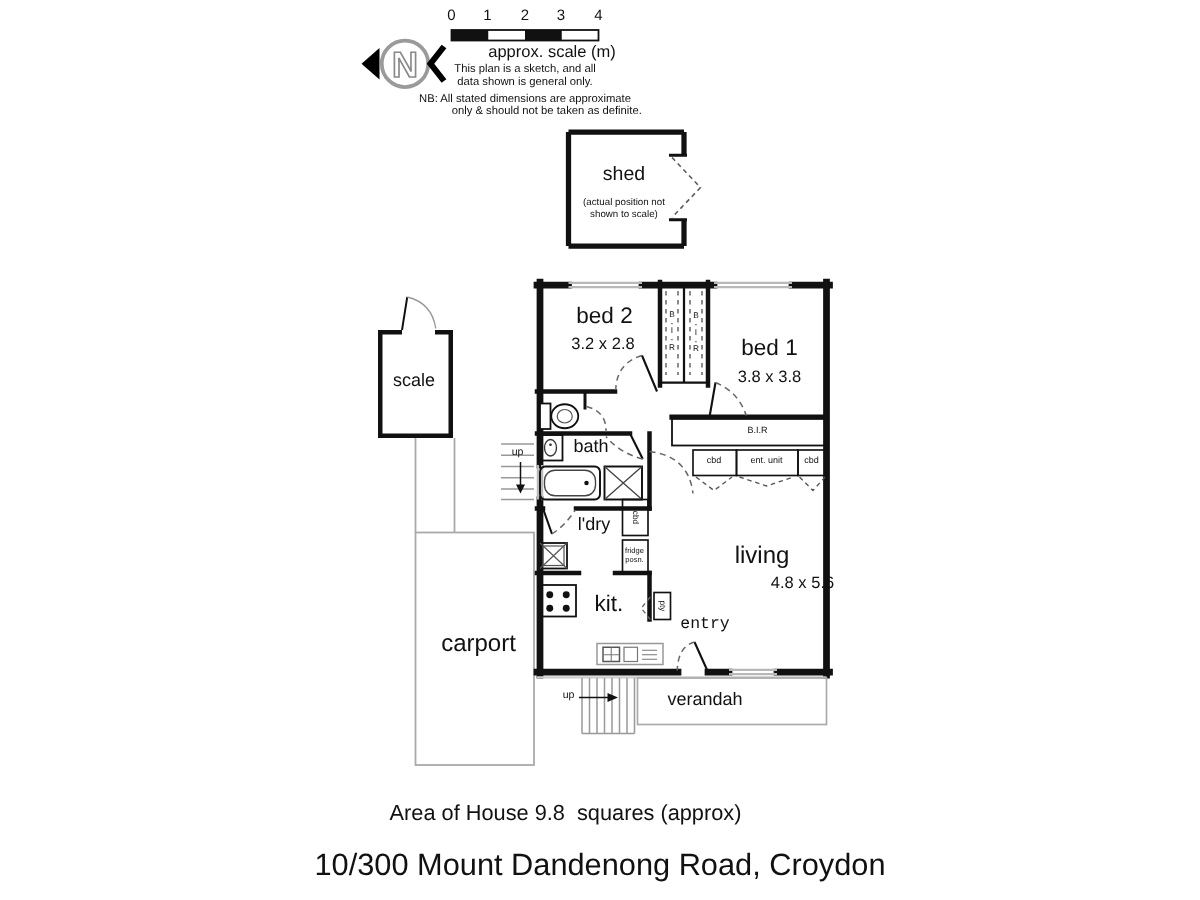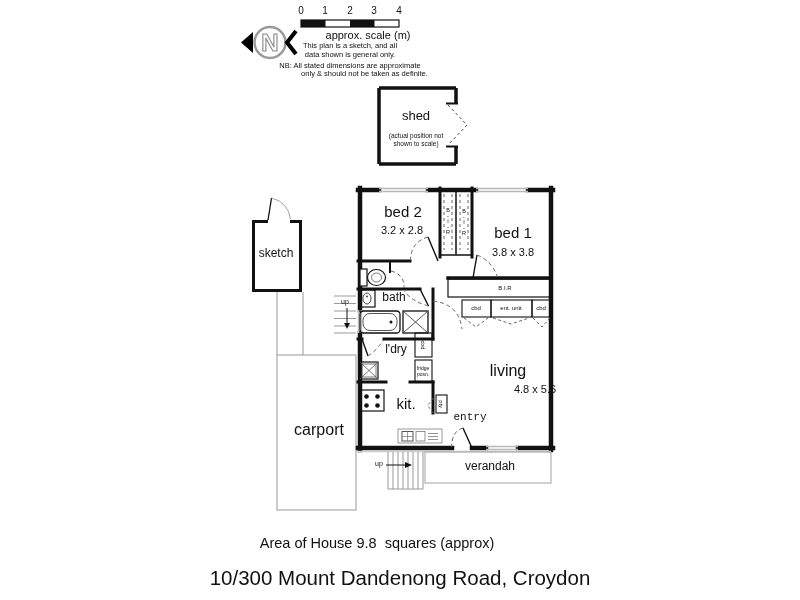--- a/index.html
+++ b/index.html
@@ -168,34 +168,34 @@
 <div class="lbl" style="left:350px;top:35px;font-size:11px;padding-left:36px;">approx. scale (m)</div>
 <div class="lbl" style="left:350px;top:46px;font-size:7.5px;">This plan is a sketch, and all</div>
 <div class="lbl" style="left:350px;top:55px;font-size:7.5px;">data shown is general only.</div>
 <div class="lbl" style="left:350px;top:66px;font-size:7.5px;">NB: All stated dimensions are approximate</div>
 <div class="lbl" style="left:350px;top:74px;font-size:7.5px;padding-left:29px;">only &amp; should not be taken as definite.</div>
 
 <div class="lbl" style="left:416px;top:116px;font-size:13px;">shed</div>
 <div class="lbl" style="left:416px;top:140px;font-size:6.5px;line-height:1.25;">(actual position not
 shown to scale)</div>
 
-<div class="lbl" style="left:276px;top:254px;font-size:12px;">sketch</div>
+<div class="lbl" style="left:276px;top:254px;font-size:12px;">scale</div>
 <div class="lbl" style="left:319px;top:430px;font-size:16px;">carport</div>
 
 <div class="lbl" style="left:403px;top:212px;font-size:15px;">bed 2</div>
 <div class="lbl" style="left:402px;top:230px;font-size:11px;">3.2 x 2.8</div>
 <div class="lbl" style="left:513px;top:233px;font-size:15px;text-align:center;">bed 1</div>
 <div class="lbl" style="left:513px;top:252px;font-size:11px;">3.8 x 3.8</div>
 <div class="lbl" style="left:508px;top:371px;font-size:16px;">living</div>
 <div class="lbl" style="left:507px;top:389px;font-size:11px;margin-left:28px;">4.8 x 5.6</div>
 <div class="lbl" style="left:394px;top:298px;font-size:12px;">bath</div>
 <div class="lbl" style="left:396px;top:350px;font-size:12px;">l'dry</div>
 <div class="lbl" style="left:406px;top:404px;font-size:15px;">kit.</div>
 <div class="lbl" style="left:470px;top:417px;font-size:11px;font-family:Liberation Mono, monospace;">entry</div>
-<div class="lbl" style="left:470px;top:467px;font-size:12px;margin-left:20px;">verandah</div>
+<div class="lbl" style="left:470px;top:467px;font-size:12px;">verandah</div>
 
 <div class="lbl" style="left:448px;top:222px;font-size:5.5px;line-height:1.0;">B
 -
 I
 -
 R</div>
 <div class="lbl" style="left:464px;top:223px;font-size:5.5px;line-height:1.0;">B
 -
 I
 -

